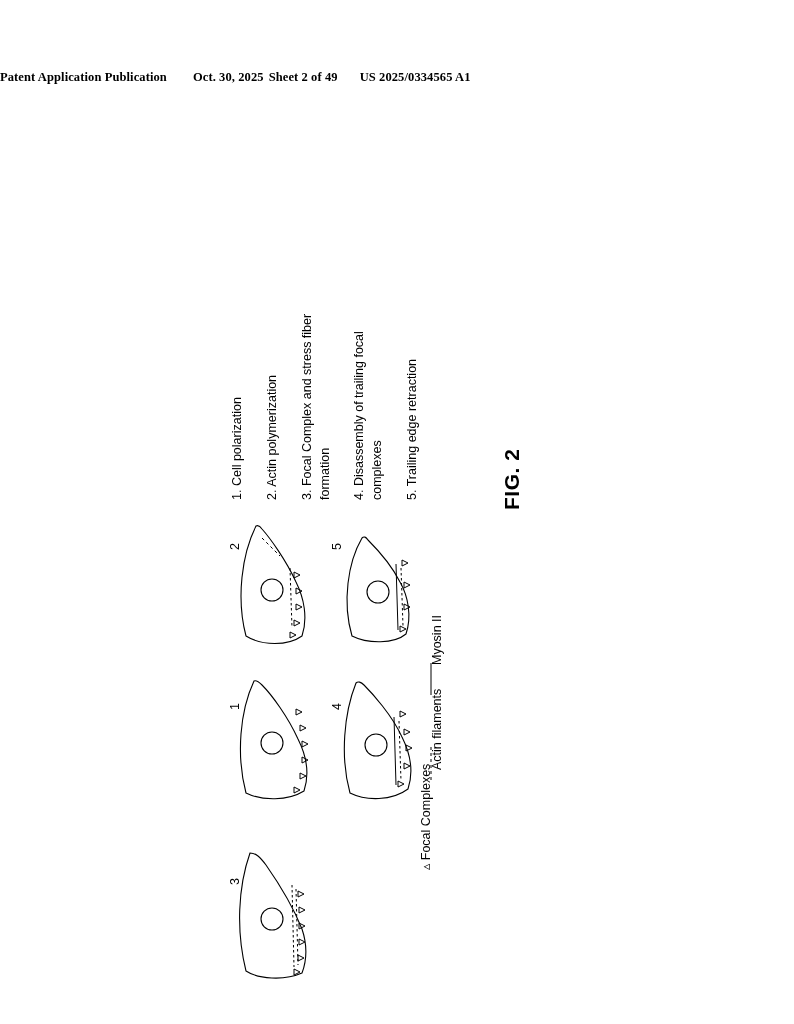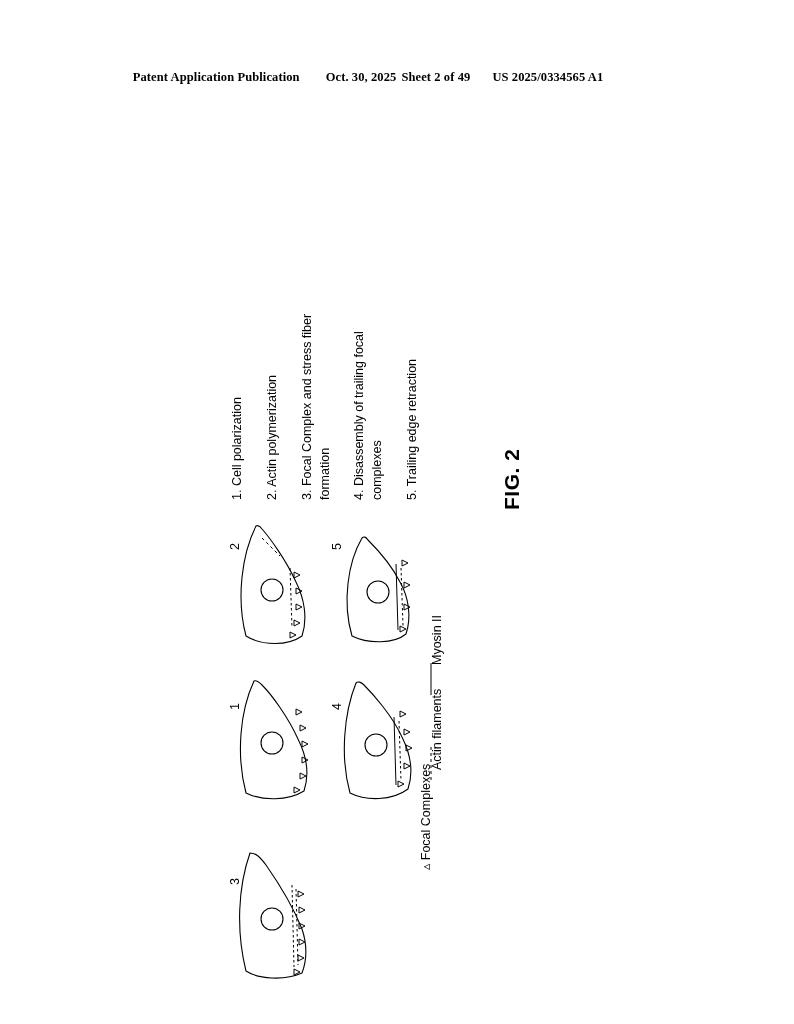--- a/index.html
+++ b/index.html
@@ -15,21 +15,21 @@
     position: relative;
     overflow: hidden;
   }
 
   
   .patent-header {
     position: absolute;
     top: 70px;
     left: 0;
     width: 736px;
-    text-align: center;
+    text-align: left;
     font-family: "Liberation Serif", serif;
     font-weight: bold;
     font-size: 12.5px;
     letter-spacing: 0.1px;
     white-space: nowrap;
   }
   .patent-header .seg {
     display: inline-block;
   }
   .patent-header .gap-a { display: inline-block; width: 26px; }

